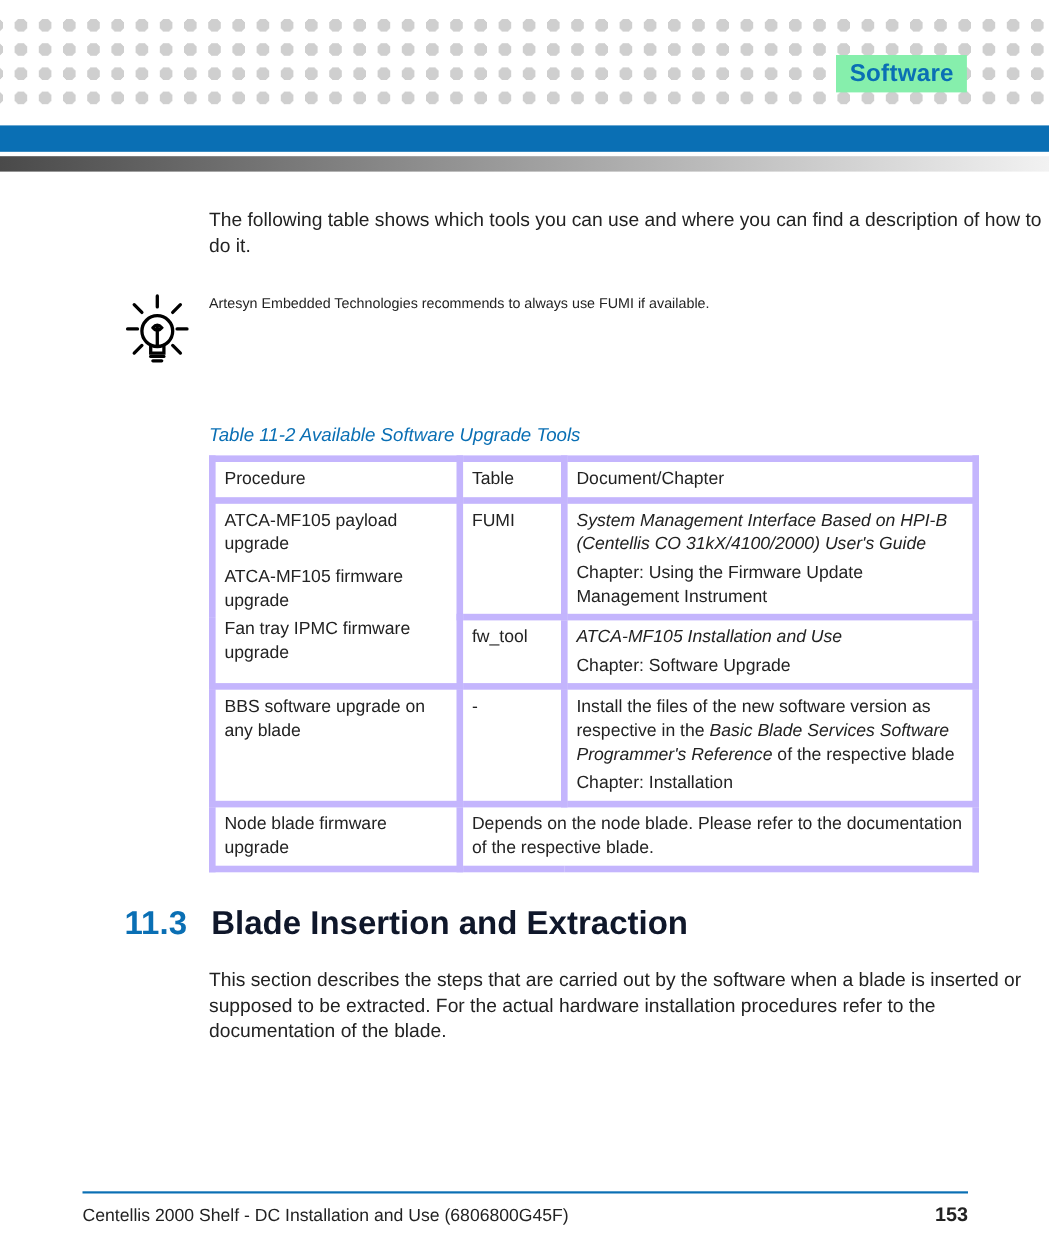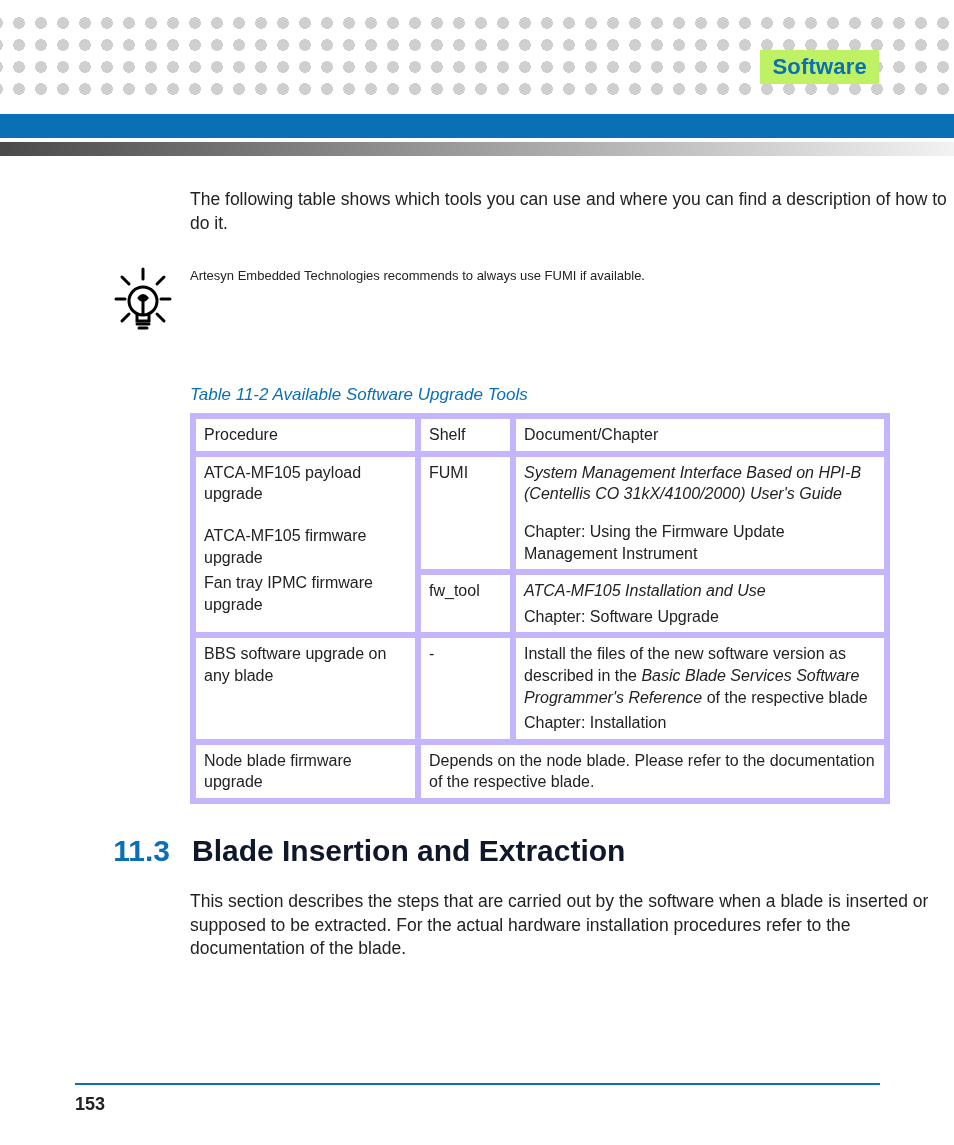--- a/index.html
+++ b/index.html
@@ -24,21 +24,21 @@
     width: 954px;
     height: 90px;
     background-image: radial-gradient(circle, #cfcfcf 6px, transparent 6px);
     background-size: 22px 22px;
     background-position: 8px 0;
   }
   .header-title-wrap {
     position: absolute;
     top: 50px;
     right: 75px;
-    background: #bef264;
+    background: #86efac;
     padding: 4px 12px;
   }
   .header-title {
     font-weight: 700;
     font-size: 22px;
     color: #0a6fb4;
     letter-spacing: 0.2px;
   }
   
   .blue-bar {
@@ -204,49 +204,49 @@
 
     <table class="ut">
       <colgroup>
         <col style="width:225px">
         <col style="width:95px">
         <col>
       </colgroup>
       <thead>
         <tr>
           <th>Procedure</th>
-          <th>Shelf</th>
+          <th>Table</th>
           <th>Document/Chapter</th>
         </tr>
       </thead>
       <tbody>
         <tr>
           <td rowspan="2">
             <span class="cell-line">ATCA-MF105 payload upgrade</span>
-            <span class="cell-line" style="margin-top:20px">ATCA-MF105 firmware upgrade</span>
+            <span class="cell-line" style="margin-top:8px">ATCA-MF105 firmware upgrade</span>
             <span class="cell-line" style="margin-top:4px">Fan tray IPMC firmware upgrade</span>
           </td>
           <td>FUMI</td>
           <td>
             <span class="cell-italic">System Management Interface Based on HPI-B (Centellis CO 31kX/4100/2000) User's Guide</span>
-            <span class="cell-line" style="margin-top:16px">Chapter: Using the Firmware Update Management Instrument</span>
+            <span class="cell-line" style="margin-top:4px">Chapter: Using the Firmware Update Management Instrument</span>
           </td>
         </tr>
         <tr>
           <td>fw_tool</td>
           <td>
             <span class="cell-italic">ATCA-MF105 Installation and Use</span>
             <span class="cell-line" style="margin-top:4px">Chapter: Software Upgrade</span>
           </td>
         </tr>
         <tr>
           <td>BBS software upgrade on any blade</td>
           <td>-</td>
           <td>
-            <span>Install the files of the new software version as described in the </span><span class="cell-italic">Basic Blade Services Software Programmer's Reference</span><span> of the respective blade</span>
+            <span>Install the files of the new software version as respective in the </span><span class="cell-italic">Basic Blade Services Software Programmer's Reference</span><span> of the respective blade</span>
             <span class="cell-line" style="margin-top:4px">Chapter: Installation</span>
           </td>
         </tr>
         <tr>
           <td>Node blade firmware upgrade</td>
           <td colspan="2">Depends on the node blade. Please refer to the documentation of the respective blade.</td>
         </tr>
       </tbody>
     </table>
 
@@ -255,16 +255,17 @@
       <span class="section-num">11.3</span>
       <span class="section-title">Blade Insertion and Extraction</span>
     </div>
 
     <p class="para">This section describes the steps that are carried out by the software when a blade is inserted or supposed to be extracted. For the actual hardware installation procedures refer to the documentation of the blade.</p>
 
   </div>
 
   <div class="footer-rule"></div>
   <div class="footer">
+    <span>Centellis 2000 Shelf - DC Installation and Use (6806800G45F)</span>
     <span class="page-num">153</span>
   </div>
 
 </div>
 
 </body></html>

